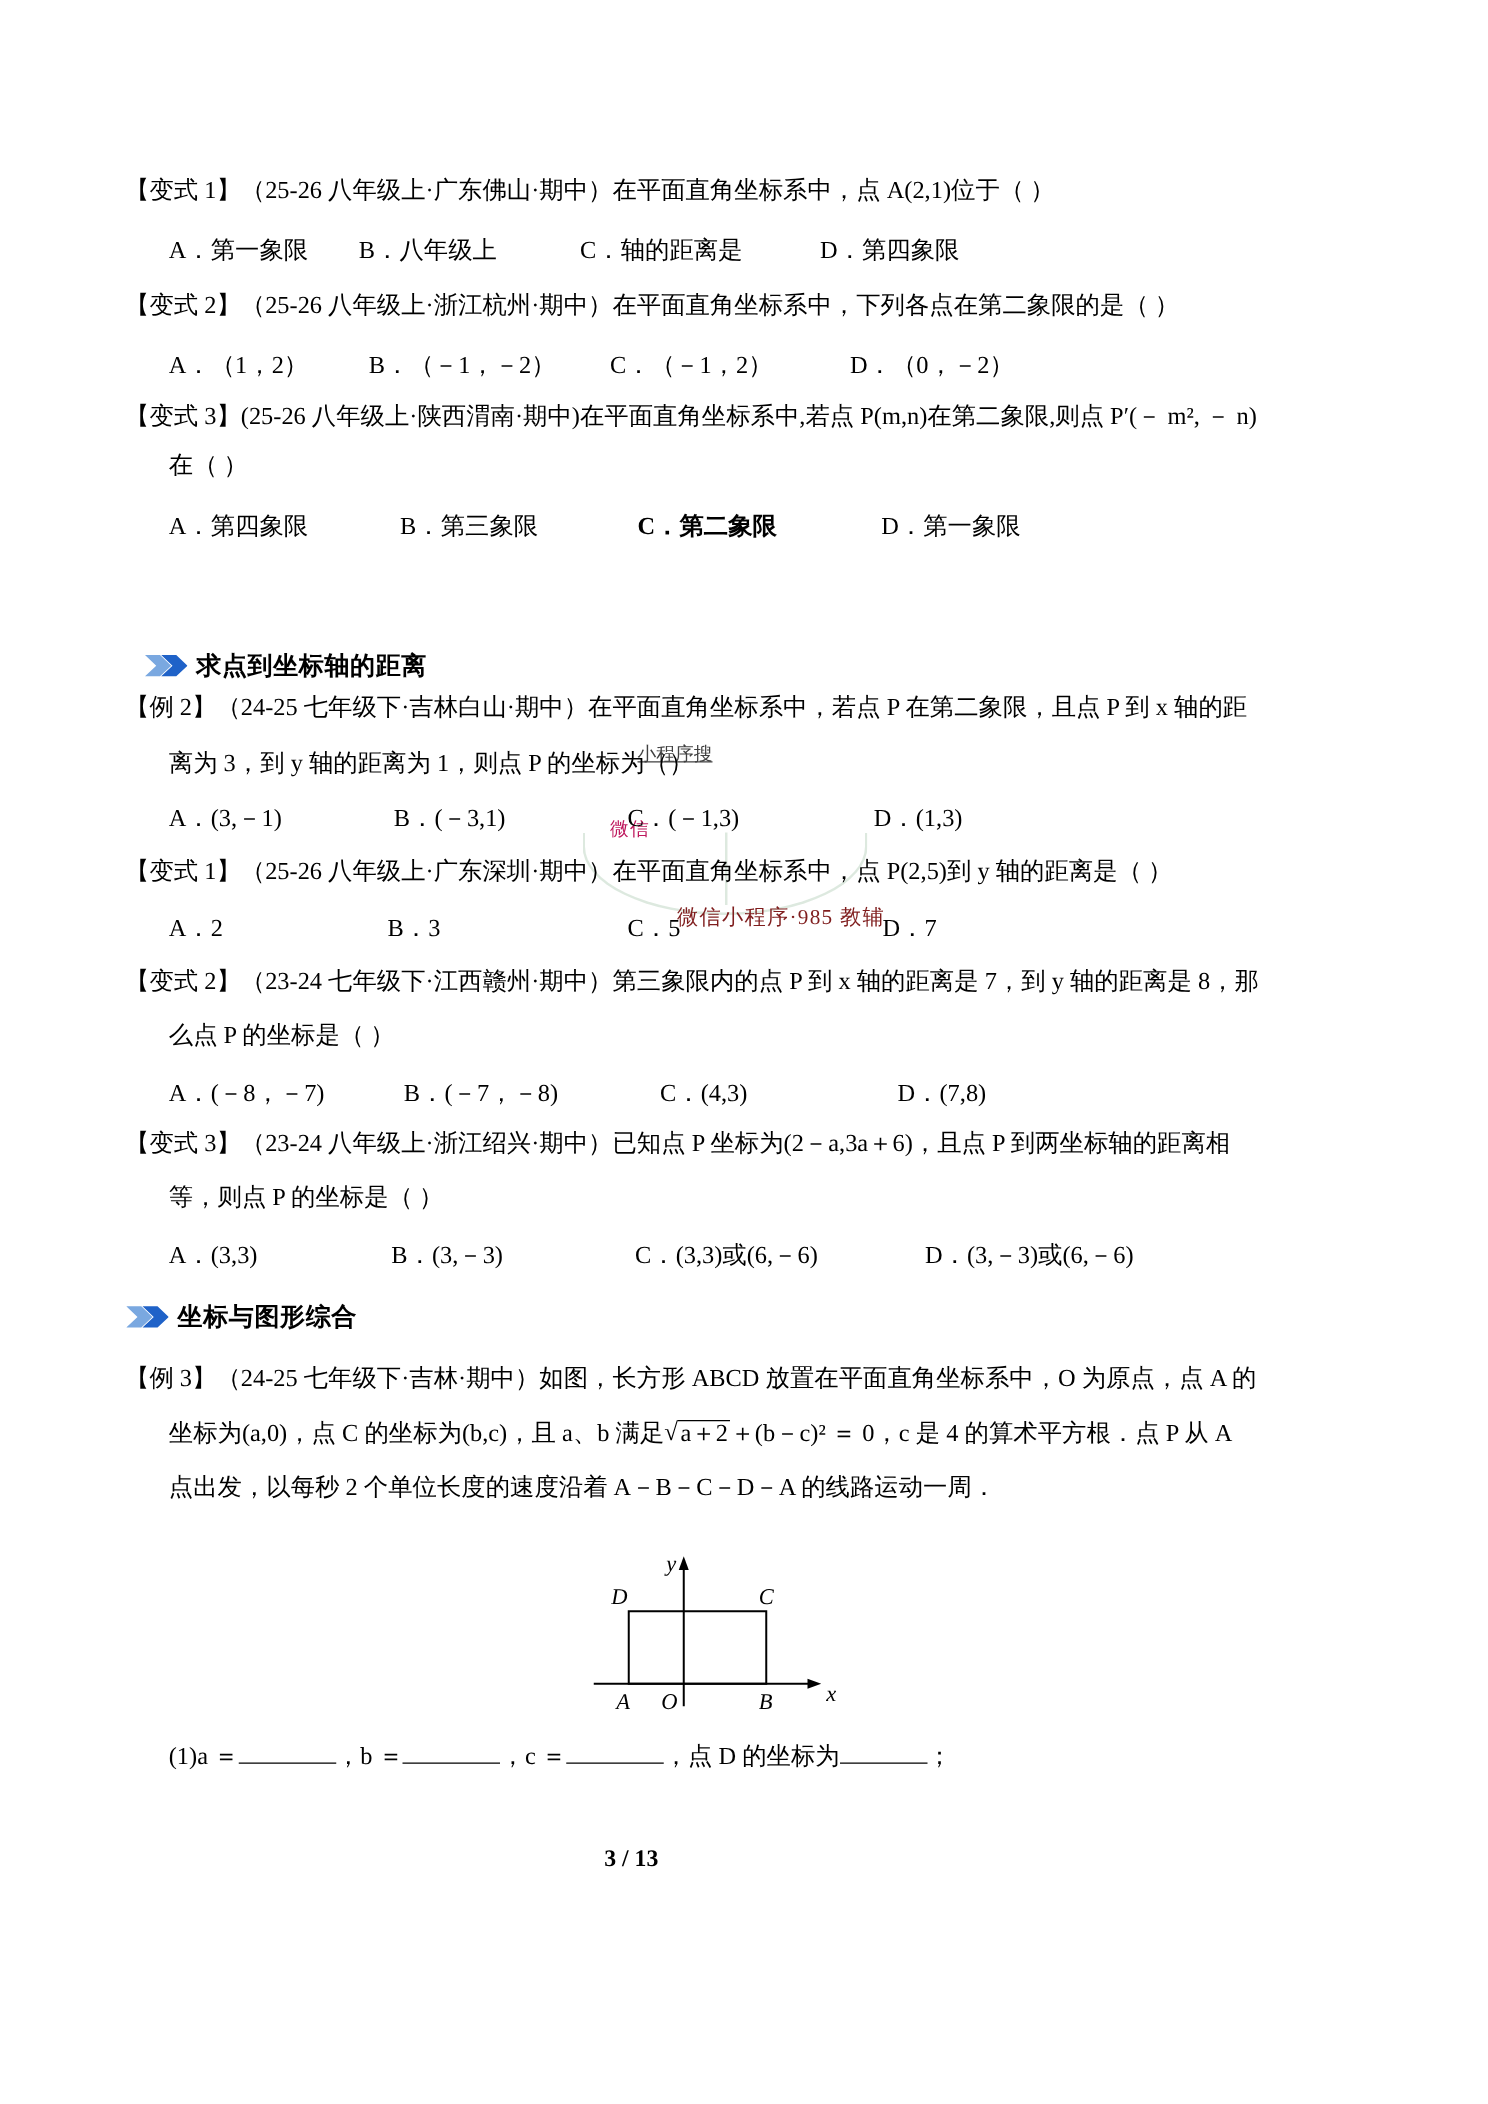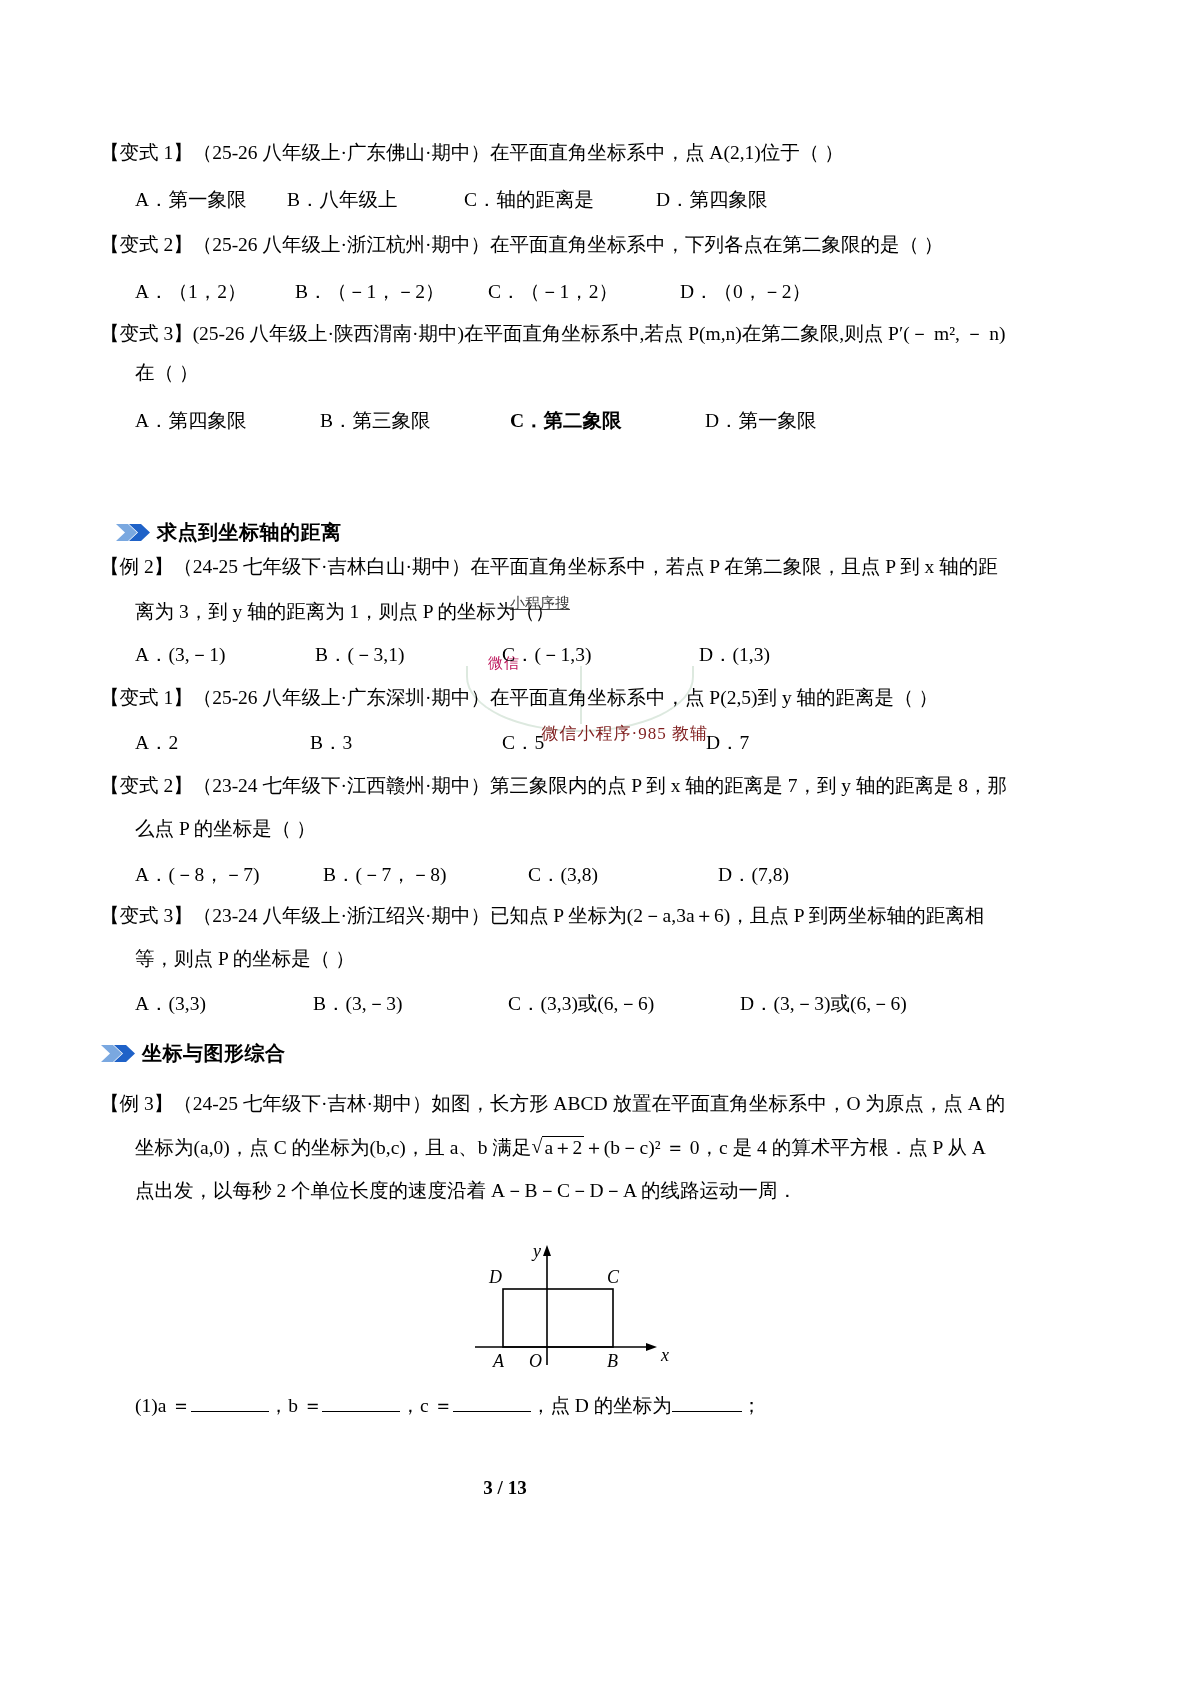--- a/index.html
+++ b/index.html
@@ -246,21 +246,21 @@
     </div>
     <div class="opts" style="left:135px; top:729px;">
       <span class="opt" style="width:175px;">A．2</span><span class="opt" style="width:192px;">B．3</span><span class="opt" style="width:204px;">C．5</span><span class="opt">D．7</span>
     </div>
 
     <div class="qline" style="left:100px; top:775px;">
       <span>【变式 2】</span><span>（23-24 七年级下·江西赣州·期中）</span><span>第三象限内的点 P 到 x 轴的距离是 7，到 y 轴的距离是 8，那</span>
     </div>
     <div class="qline" style="left:135px; top:818px;">么点 P 的坐标是（  ）</div>
     <div class="opts" style="left:135px; top:861px;">
-      <span class="opt" style="width:188px;">A．(－8，－7)</span><span class="opt" style="width:205px;">B．(－7，－8)</span><span class="opt" style="width:190px;">C．(3,8)</span><span class="opt">D．(7,8)</span>
+      <span class="opt" style="width:188px;">A．(－8，－7)</span><span class="opt" style="width:205px;">B．(－7，－8)</span><span class="opt" style="width:190px;">C．(4,3)</span><span class="opt">D．(7,8)</span>
     </div>
 
     <div class="qline" style="left:100px; top:905px;">
       <span>【变式 3】</span><span>（23-24 八年级上·浙江绍兴·期中）</span><span>已知点 P 坐标为(2－a,3a＋6)，且点 P 到两坐标轴的距离相</span>
     </div>
     <div class="qline" style="left:135px; top:948px;">等，则点 P 的坐标是（  ）</div>
     <div class="opts" style="left:135px; top:990px;">
       <span class="opt" style="width:178px;">A．(3,3)</span><span class="opt" style="width:195px;">B．(3,－3)</span><span class="opt" style="width:232px;">C．(3,3)或(6,－6)</span><span class="opt">D．(3,－3)或(6,－6)</span>
     </div>
 

